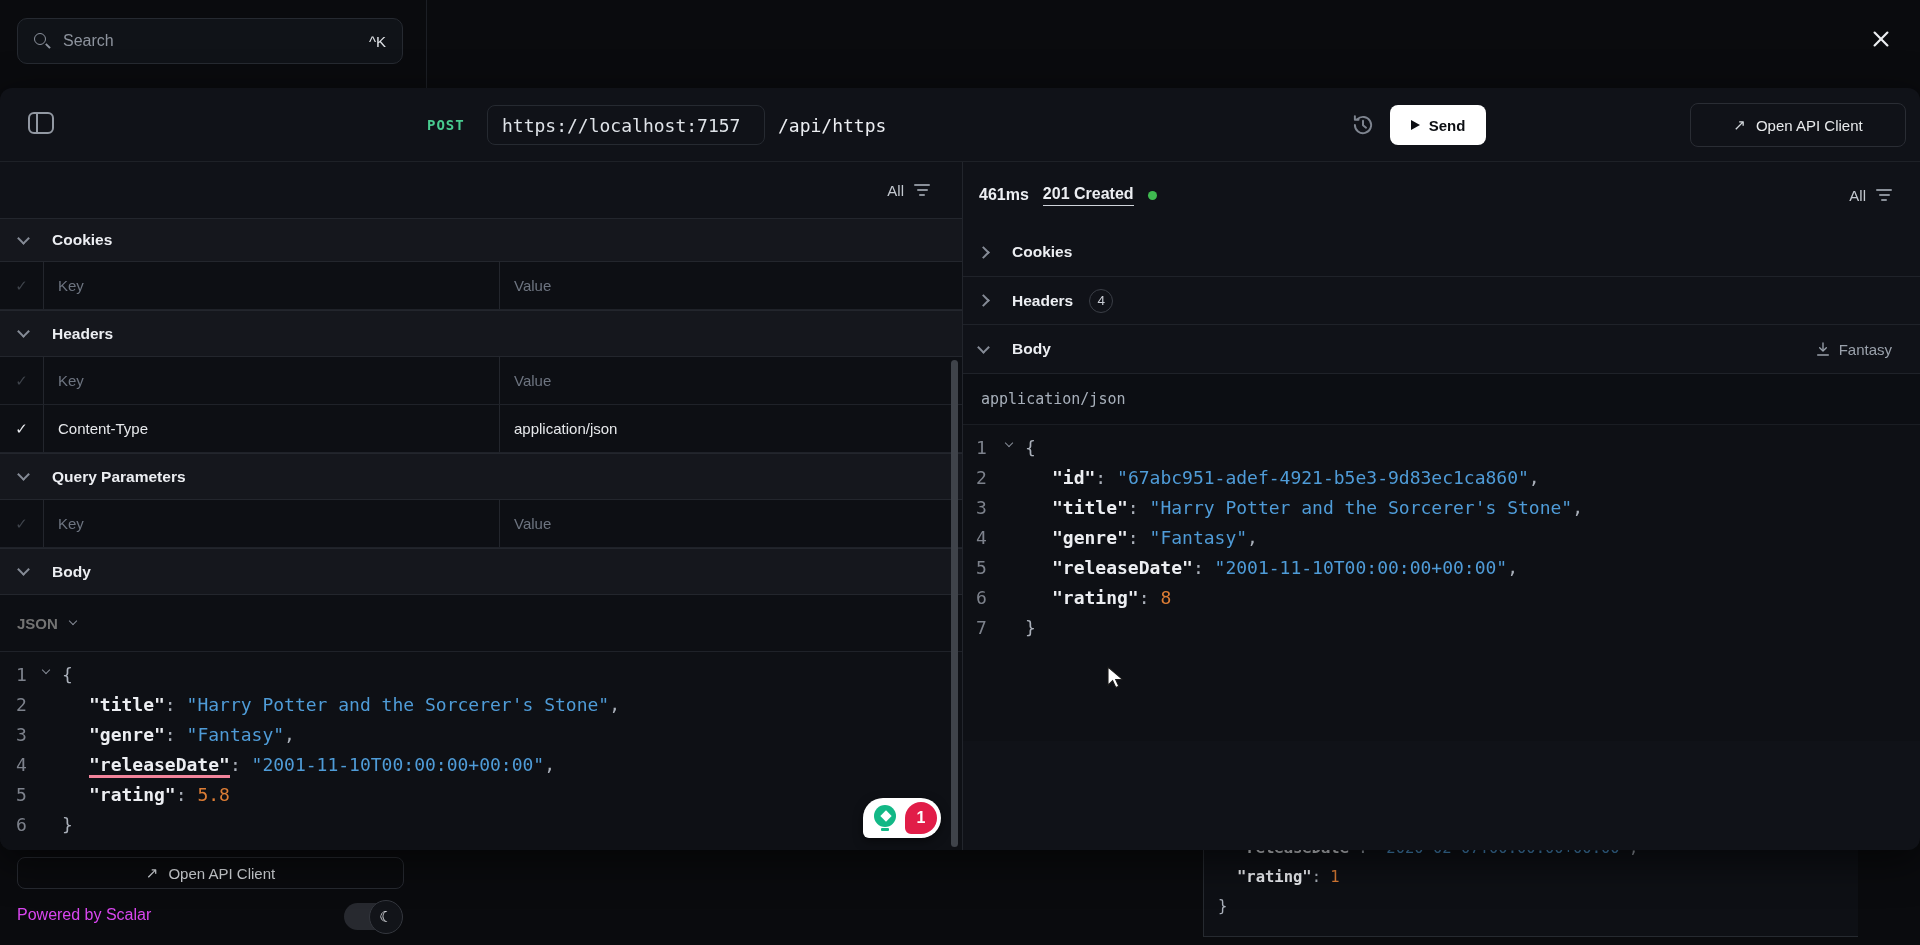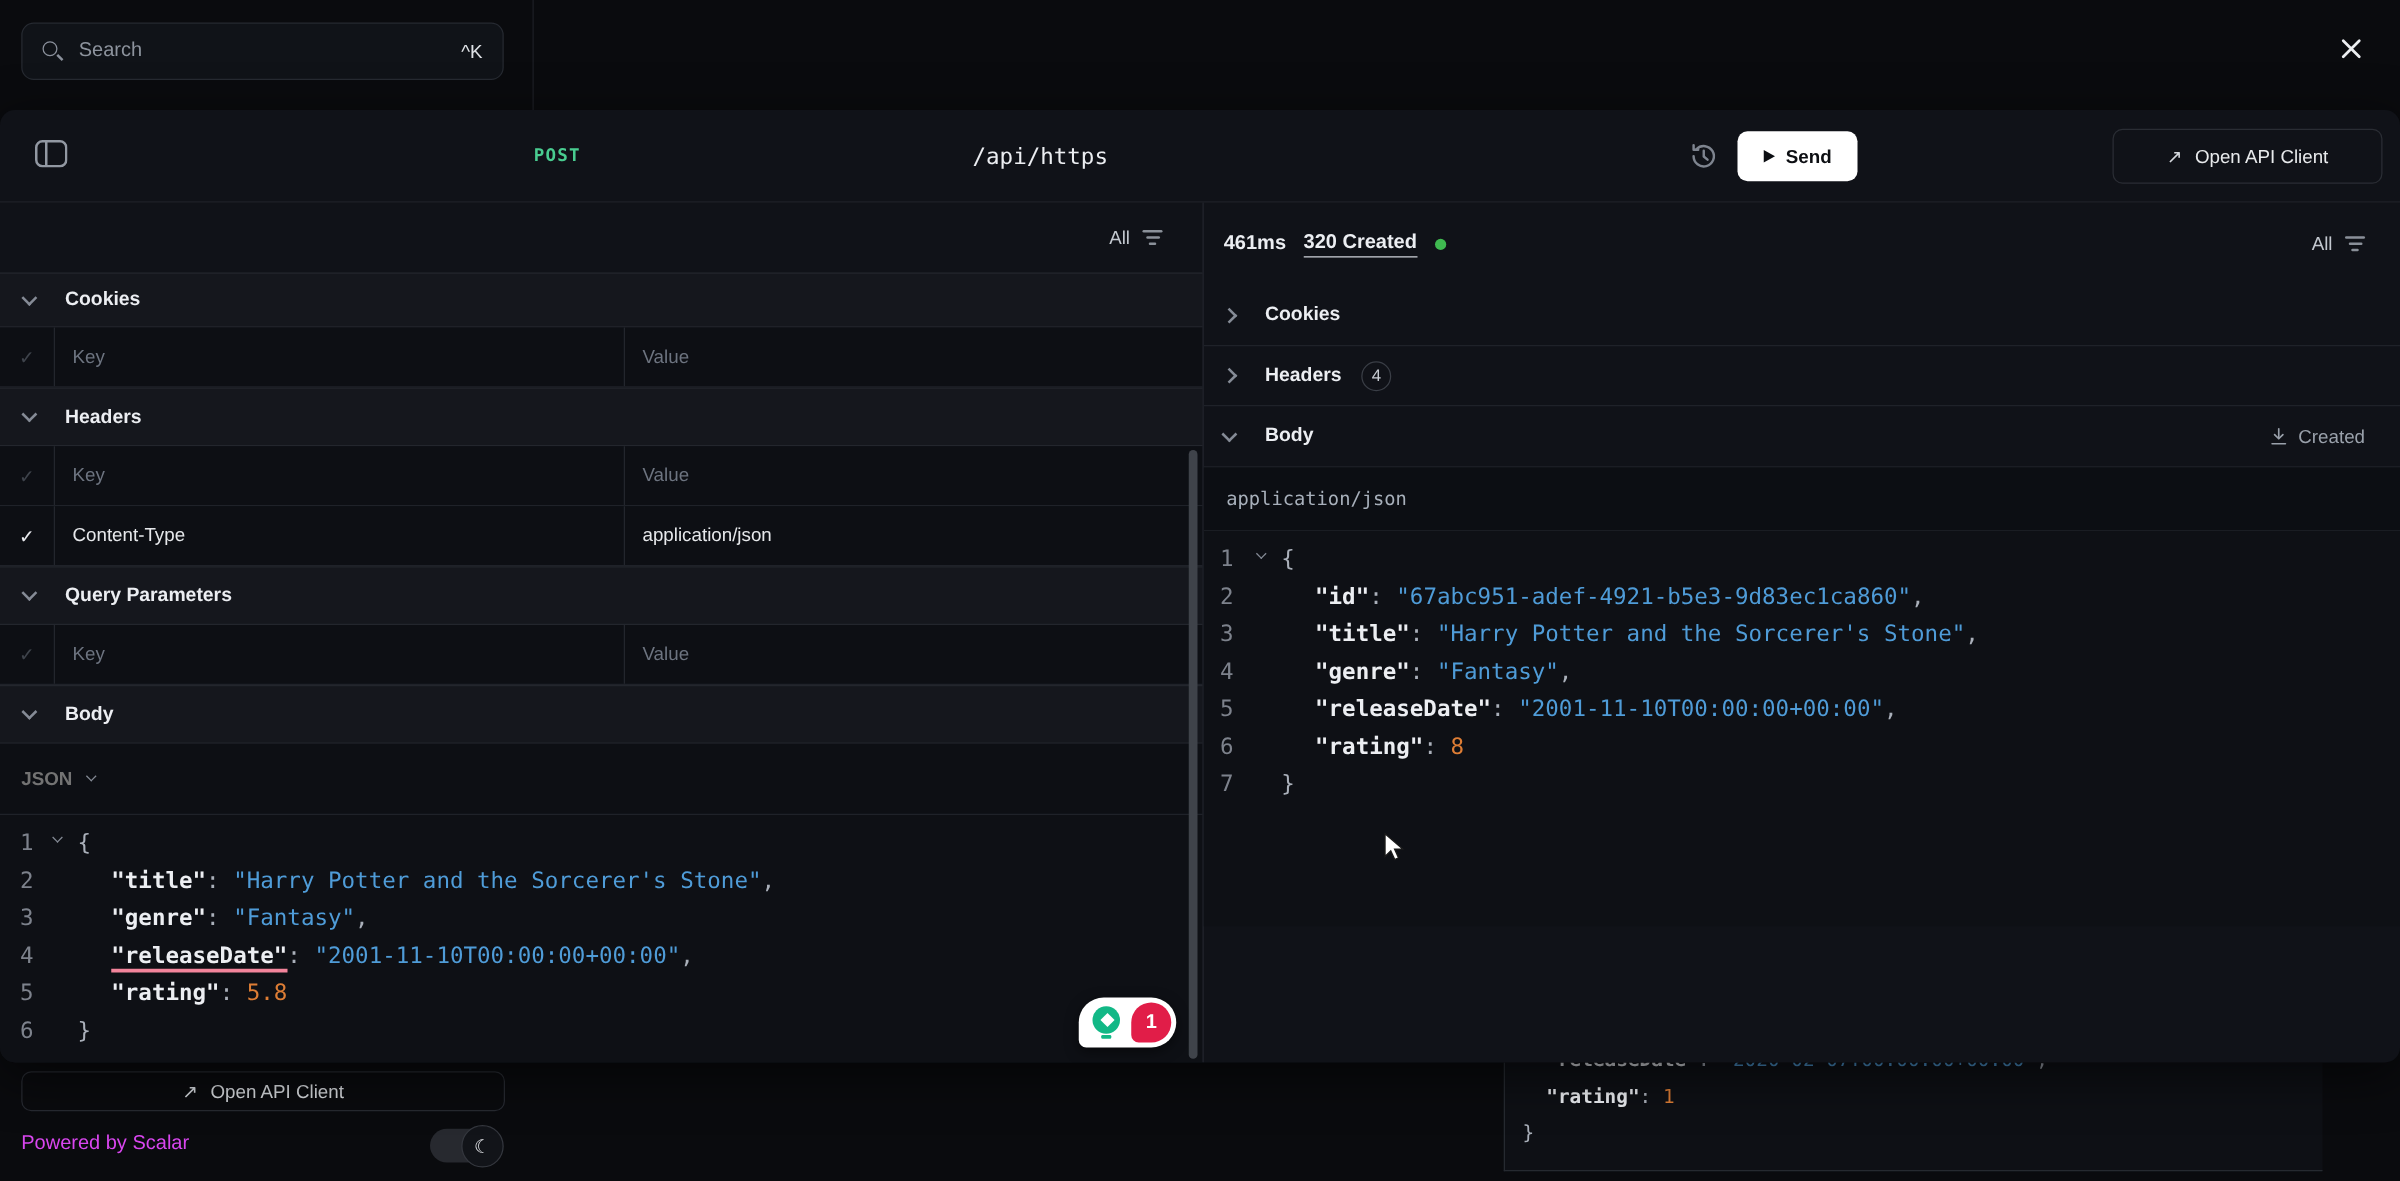--- a/index.html
+++ b/index.html
@@ -154,20 +154,23 @@
   <div class="modal">
 
     <div class="toolbar">
       <button class="sidebar-toggle">
         <svg width="26" height="22" viewBox="0 0 26 22" fill="none">
           <rect x="1" y="1" width="24" height="20" rx="5" stroke="#9298a2" stroke-width="2"></rect>
           <line x1="9" y1="1" x2="9" y2="21" stroke="#9298a2" stroke-width="2"></line>
         </svg>
       </button>
       <span class="method-badge">POST</span>
+      <div class="url-box">
+        <span>https://localhost:7157</span>
+      </div>
       <div class="url-path">
         <span>/api/https</span>
       </div>
       <button class="history-btn">
         <svg width="26" height="26" viewBox="0 0 24 24" fill="none" stroke="#7e848f" stroke-width="1.8" stroke-linecap="round" stroke-linejoin="round">
           <path d="M4.5 12a7.5 7.5 0 1 0 2.2-5.3"></path>
             <path d="M4.5 3.8v3.4h3.4"></path>
             <path d="M12 8v4.2l2.8 2.3"></path>
         </svg>
       </button>
@@ -307,21 +310,21 @@
             </span>
           <span class="hint-count">1</span>
         </div>
       </div>
 
       <div class="panel-right">
 
         <div class="status-row">
           <div class="status-left">
             <span class="duration">461ms</span>
-            <span class="status-link">320 Created</span>
+            <span class="status-link">201 Created</span>
             <span class="dot-green"></span>
           </div>
           <span class="filter-label" style="margin-right:10px">All</span>
           <span class="filter-icon">
               <i></i>
               <i></i>
               <i></i>
             </span>
         </div>
 
@@ -336,21 +339,21 @@
         </div>
         <div class="r-row">
           <i class="chev down"></i>
           <span class="sec-title">Body</span>
           <button class="dl-btn">
             <svg width="16" height="16" viewBox="0 0 24 24" fill="none" stroke="#9aa1ab" stroke-width="2" stroke-linecap="round" stroke-linejoin="round">
               <path d="M12 3v11"></path>
                 <path d="m7 10 5 5 5-5"></path>
                 <path d="M4 21h16"></path>
             </svg>
-            <span>Created</span>
+            <span>Fantasy</span>
           </button>
         </div>
 
         <div class="ct-bar">
           <span>application/json</span>
         </div>
 
         <div class="editor">
             <div class="cl">
               <span class="ln">1</span>

